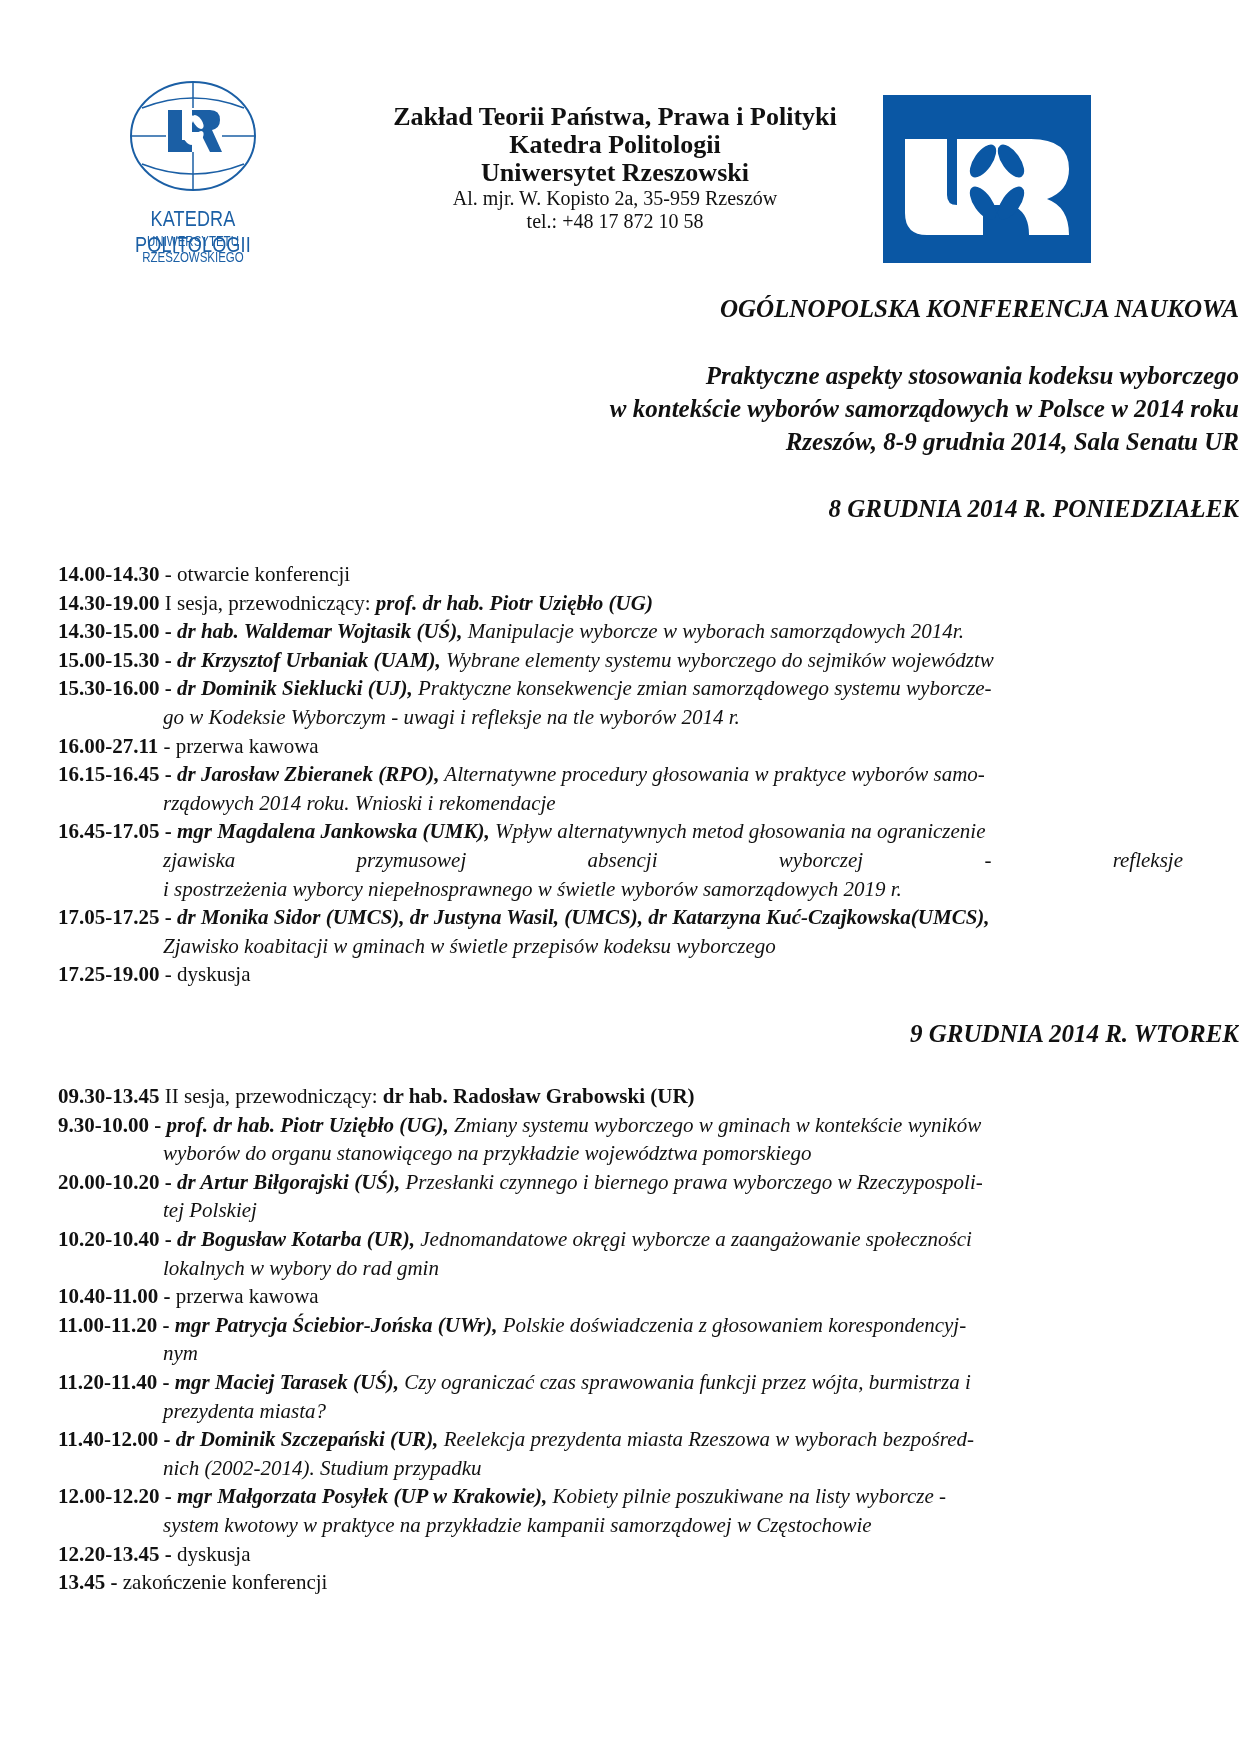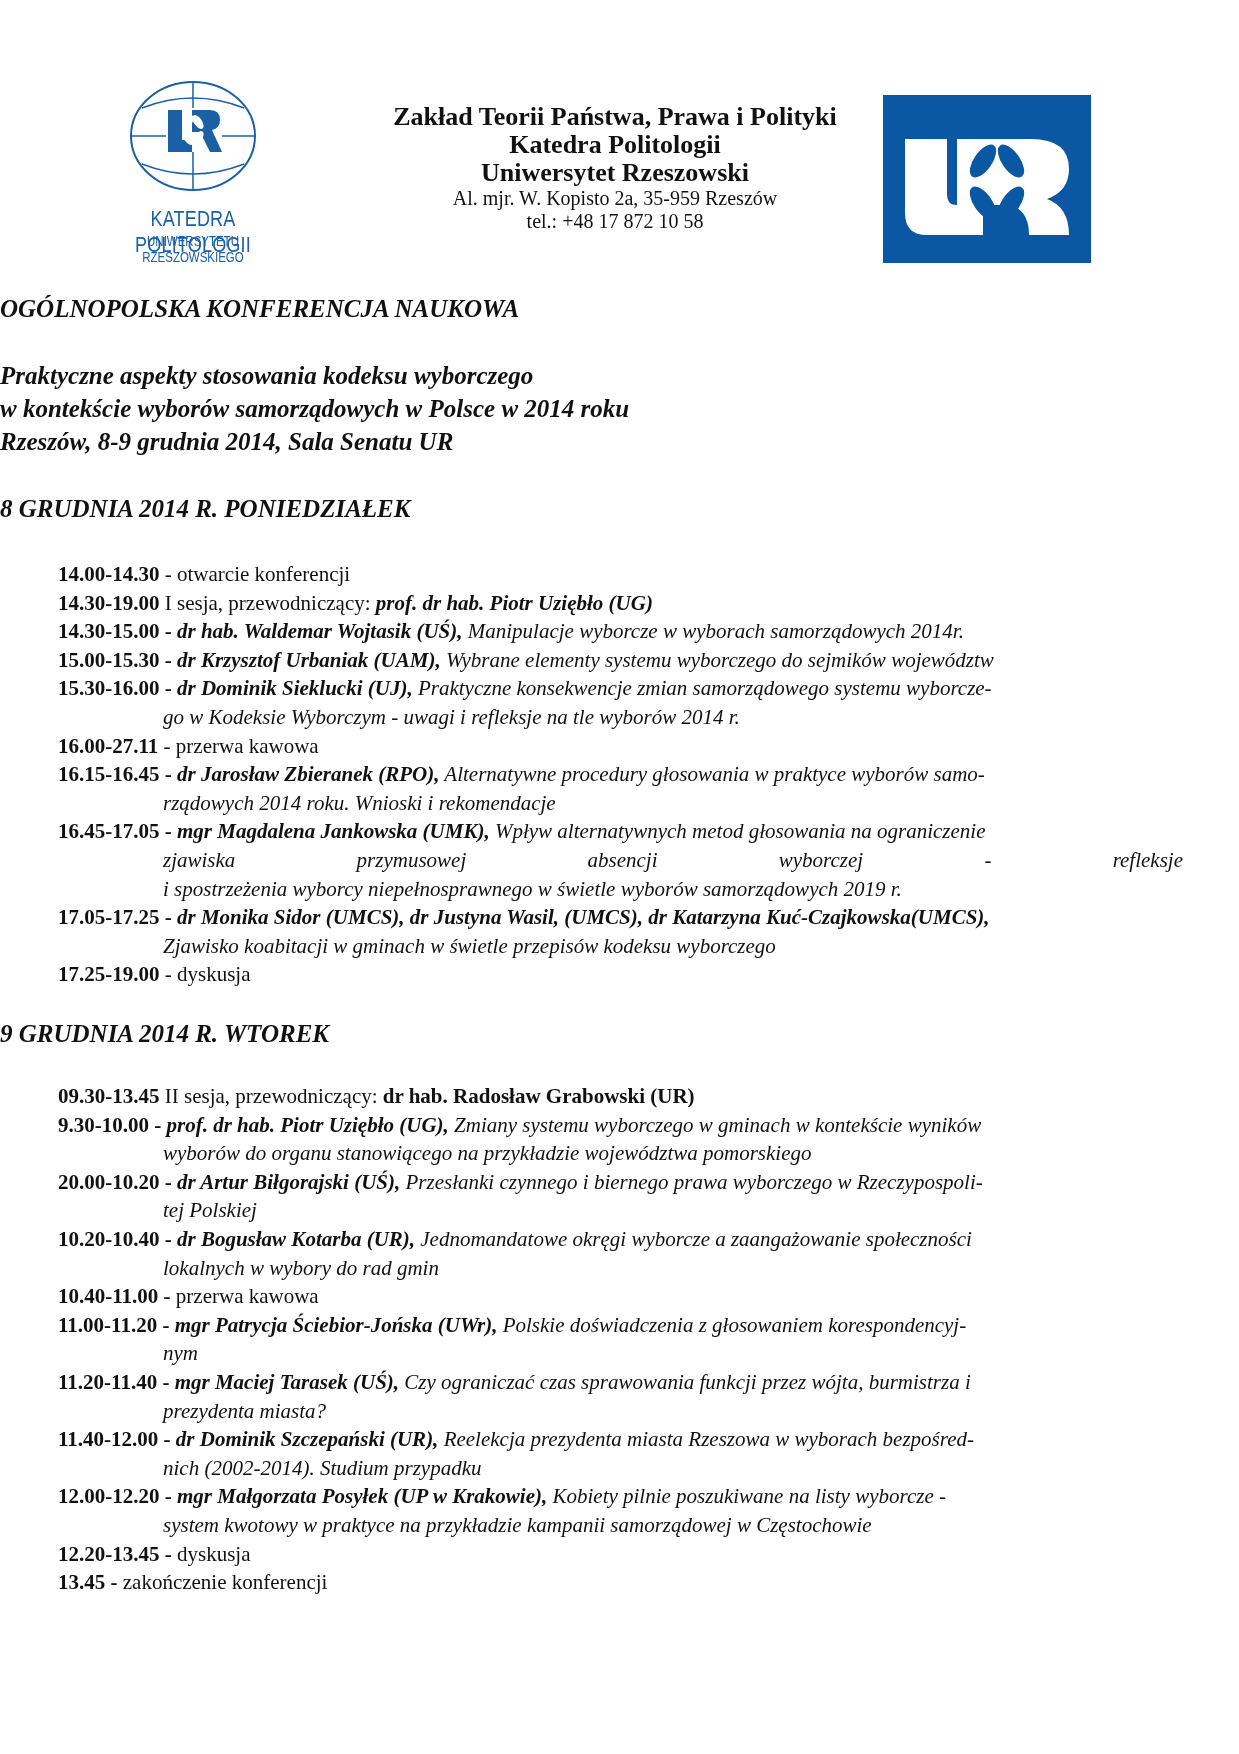--- a/index.html
+++ b/index.html
@@ -21,21 +21,21 @@
     }
     .header-center {
       position: absolute; left: 330px; top: 103px; width: 570px; text-align: center;
     }
     .header-center .hb { font-weight: bold; font-size: 26px; line-height: 28px; }
     .header-center .hn { font-size: 20px; line-height: 23px; }
     .logo-right {
       position: absolute; left: 883px; top: 95px; width: 208px; height: 168px; background: #0a57a4;
     }
     .title {
-      position: absolute; left: 0; width: 1239px; text-align: left;
+      position: absolute; left: 0; width: 1239px; text-align: right;
       font-weight: bold; font-style: italic; font-size: 25px;
     }
     .schedule {
       position: absolute; left: 58px; width: 1125px; font-size: 21px; line-height: 28.6px;
     }
     .row { position: relative; }
     .row .cont { padding-left: 105px; }
     .t { font-weight: bold; }
     .sp { font-weight: bold; font-style: italic; text-align: center; }
     .ti { font-style: italic; }

